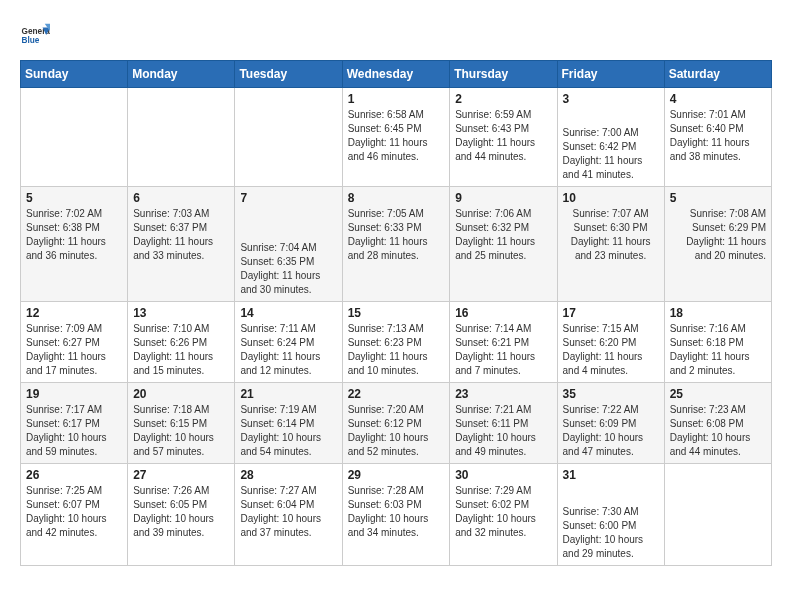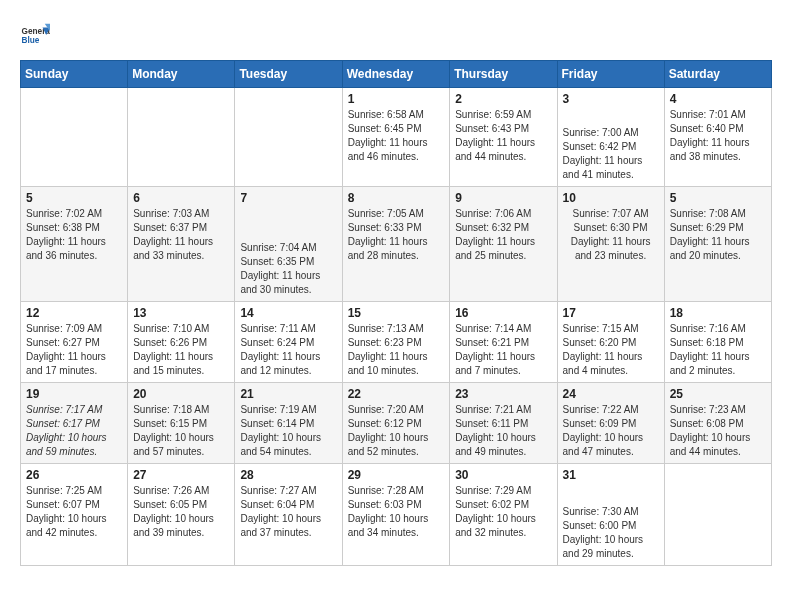--- a/index.html
+++ b/index.html
@@ -184,21 +184,21 @@
         </td>
         <td>
           <span class="day-number">10</span>
           <div class="day-info" style="white-space: pre-line; text-align: center;">Sunrise: 7:07 AM
 Sunset: 6:30 PM
 Daylight: 11 hours
 and 23 minutes.</div>
         </td>
         <td>
           <span class="day-number">5</span>
-          <div class="day-info" style="white-space: pre-line;">Sunrise: 7:08 AM
+          <div class="day-info" style="white-space: pre-line; text-align: right;">Sunrise: 7:08 AM
 Sunset: 6:29 PM
 Daylight: 11 hours
 and 20 minutes.</div>
         </td>
       </tr>
       <tr>
         <td>
           <span class="day-number">12</span>
           <div class="day-info" style="white-space: pre-line;">Sunrise: 7:09 AM
 Sunset: 6:27 PM
@@ -244,21 +244,21 @@
           <span class="day-number">18</span>
           <div class="day-info" style="white-space: pre-line;">Sunrise: 7:16 AM
 Sunset: 6:18 PM
 Daylight: 11 hours
 and 2 minutes.</div>
         </td>
       </tr>
       <tr>
         <td>
           <span class="day-number">19</span>
-          <div class="day-info" style="white-space: pre-line; font-style: italic;">Sunrise: 7:17 AM
+          <div class="day-info" style="white-space: pre-line;">Sunrise: 7:17 AM
 Sunset: 6:17 PM
 Daylight: 10 hours
 and 59 minutes.</div>
         </td>
         <td>
           <span class="day-number">20</span>
           <div class="day-info" style="white-space: pre-line;">Sunrise: 7:18 AM
 Sunset: 6:15 PM
 Daylight: 10 hours
 and 57 minutes.</div>
@@ -278,21 +278,21 @@
 and 52 minutes.</div>
         </td>
         <td>
           <span class="day-number">23</span>
           <div class="day-info" style="white-space: pre-line;">Sunrise: 7:21 AM
 Sunset: 6:11 PM
 Daylight: 10 hours
 and 49 minutes.</div>
         </td>
         <td>
-          <span class="day-number">24</span>
+          <span class="day-number">35</span>
           <div class="day-info" style="white-space: pre-line;">Sunrise: 7:22 AM
 Sunset: 6:09 PM
 Daylight: 10 hours
 and 47 minutes.</div>
         </td>
         <td>
           <span class="day-number">25</span>
           <div class="day-info" style="white-space: pre-line;">Sunrise: 7:23 AM
 Sunset: 6:08 PM
 Daylight: 10 hours

